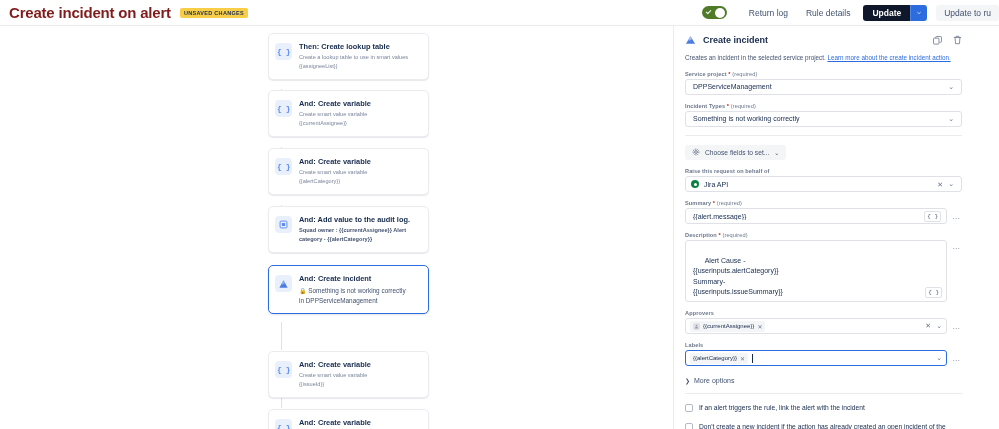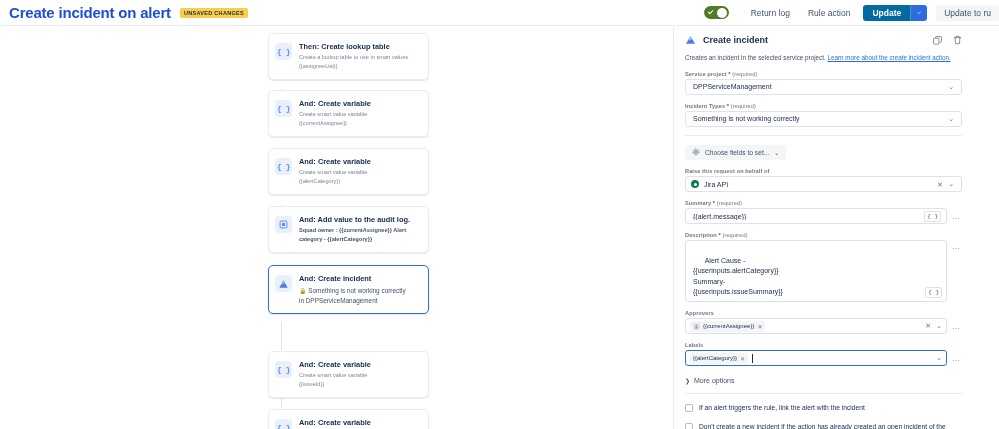--- a/index.html
+++ b/index.html
@@ -14,21 +14,21 @@
   }
 
   
   .topbar {
     position: absolute; top: 0; left: 0; width: 999px; height: 26px;
     border-bottom: 1px solid #ebecf0;
     background: #ffffff;
     display: flex; align-items: center;
   }
   .rule-title {
-    font-size: 15px; font-weight: 700; color: #1d4ed8;
+    font-size: 15px; font-weight: 700; color: #7f1d1d;
     margin-left: 9px; letter-spacing: -0.2px;
     white-space: nowrap;
   }
   .unsaved-badge {
     margin-left: 9px;
     background: #f8cd48;
     color: #172b4d;
     font-size: 5.5px; font-weight: 700;
     letter-spacing: 0.3px;
     padding: 2px 4px;
@@ -52,21 +52,21 @@
     position: absolute; left: 4px; top: 3.5px;
     width: 5px; height: 3px;
     border-left: 1.4px solid #fff; border-bottom: 1.4px solid #fff;
     transform: rotate(-45deg);
   }
   .tb-link {
     font-size: 8.5px; color: #42526e; padding: 0 9px; cursor: pointer;
     white-space: nowrap;
   }
   .btn-update {
-    background: #0369a1; color: #fff;
+    background: #0f172a; color: #fff;
     font-size: 8.5px; font-weight: 600;
     height: 16px; padding: 0 9px;
     border-radius: 3px 0 0 3px; border: none;
     display: flex; align-items: center; cursor: pointer;
     margin-left: 4px;
   }
   .btn-update-caret {
     background: #2d6cdf; color: #fff;
     height: 16px; width: 17px;
     border-radius: 0 3px 3px 0; border: none;
@@ -232,21 +232,21 @@
 <div class="topbar">
   <div class="rule-title">Create incident on alert</div>
   <div class="unsaved-badge">UNSAVED CHANGES</div>
 
   <div class="topbar-right">
     <div class="toggle">
       <div class="chk"></div>
       <div class="knob"></div>
     </div>
     <div class="tb-link">Return log</div>
-    <div class="tb-link">Rule action</div>
+    <div class="tb-link">Rule details</div>
     <button class="btn-update">Update</button>
     <button class="btn-update-caret">
       <svg width="6" height="4" viewBox="0 0 6 4">
         <path d="M0.5 0.7 L3 3.1 L5.5 0.7" stroke="#ffffff" stroke-width="1" fill="none"></path>
       </svg>
     </button>
     <button class="btn-return">Update to ru</button>
   </div>
 </div>
 

